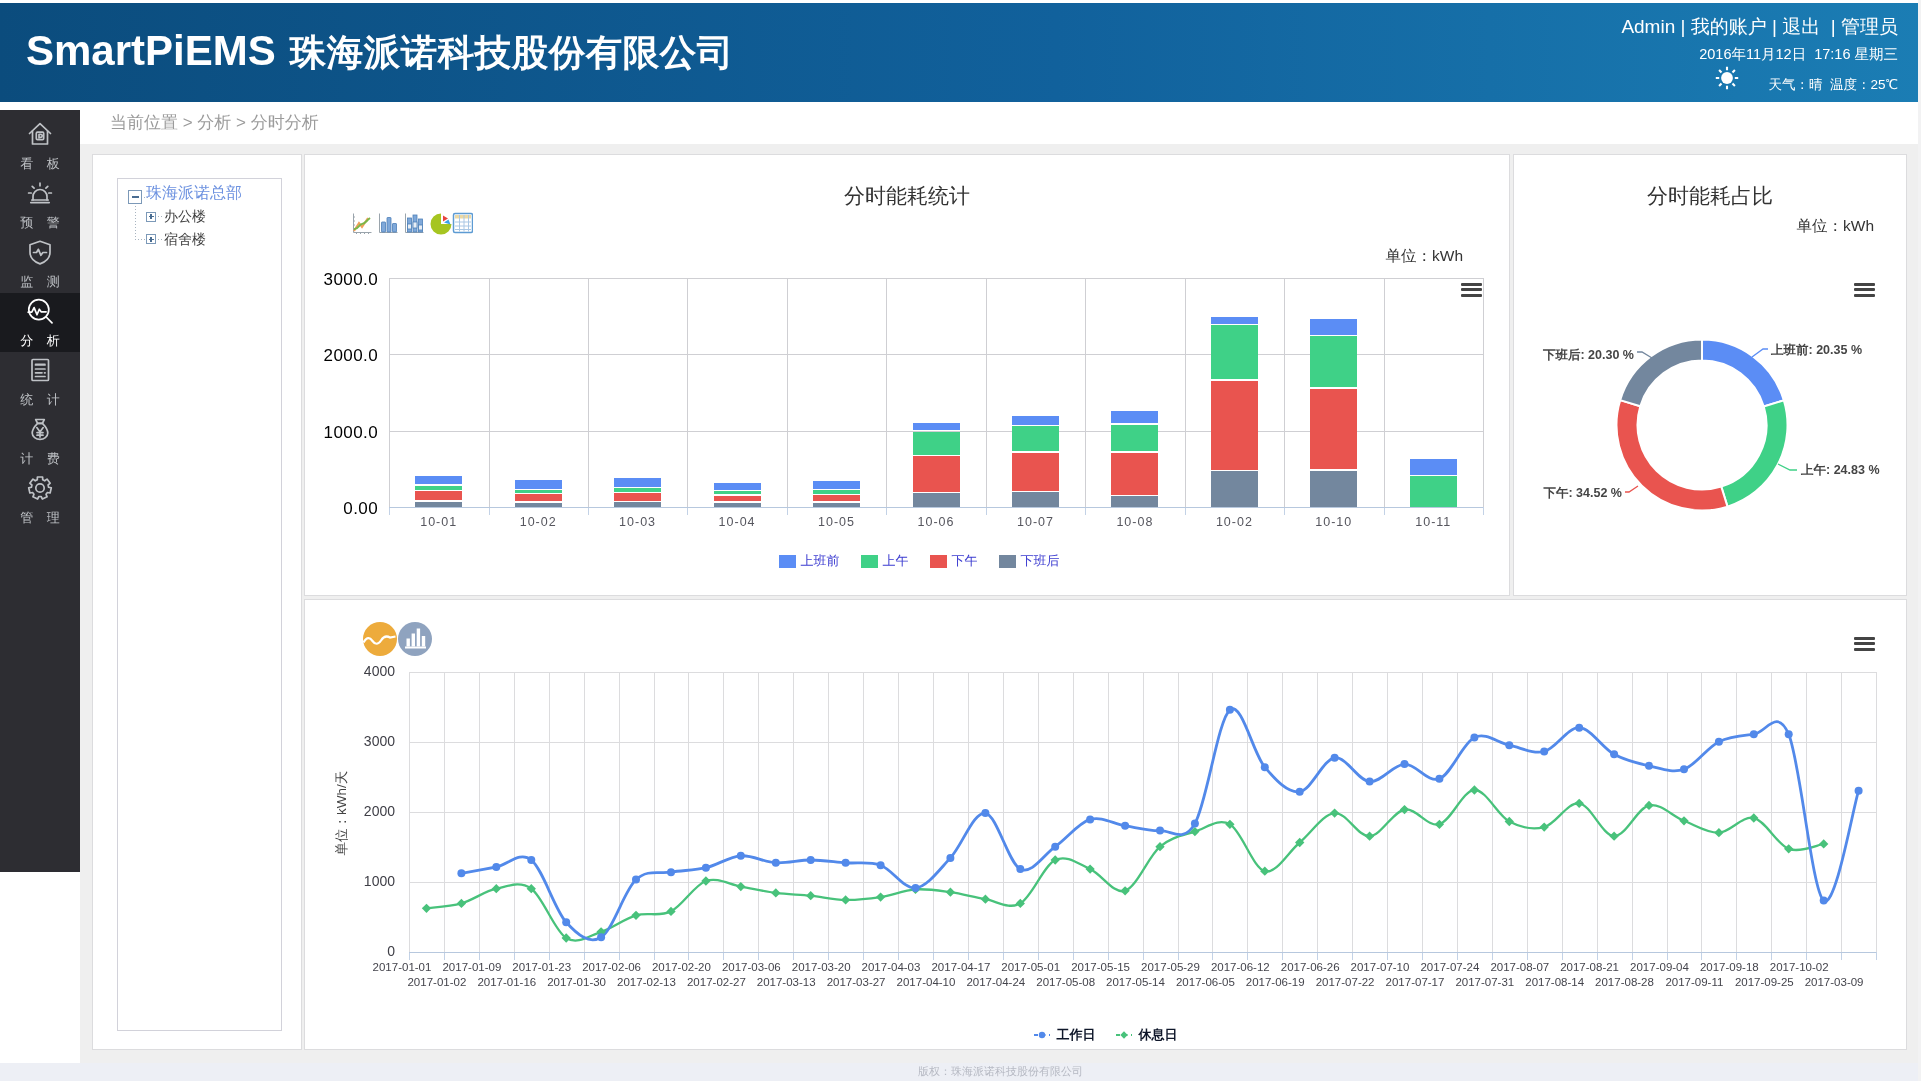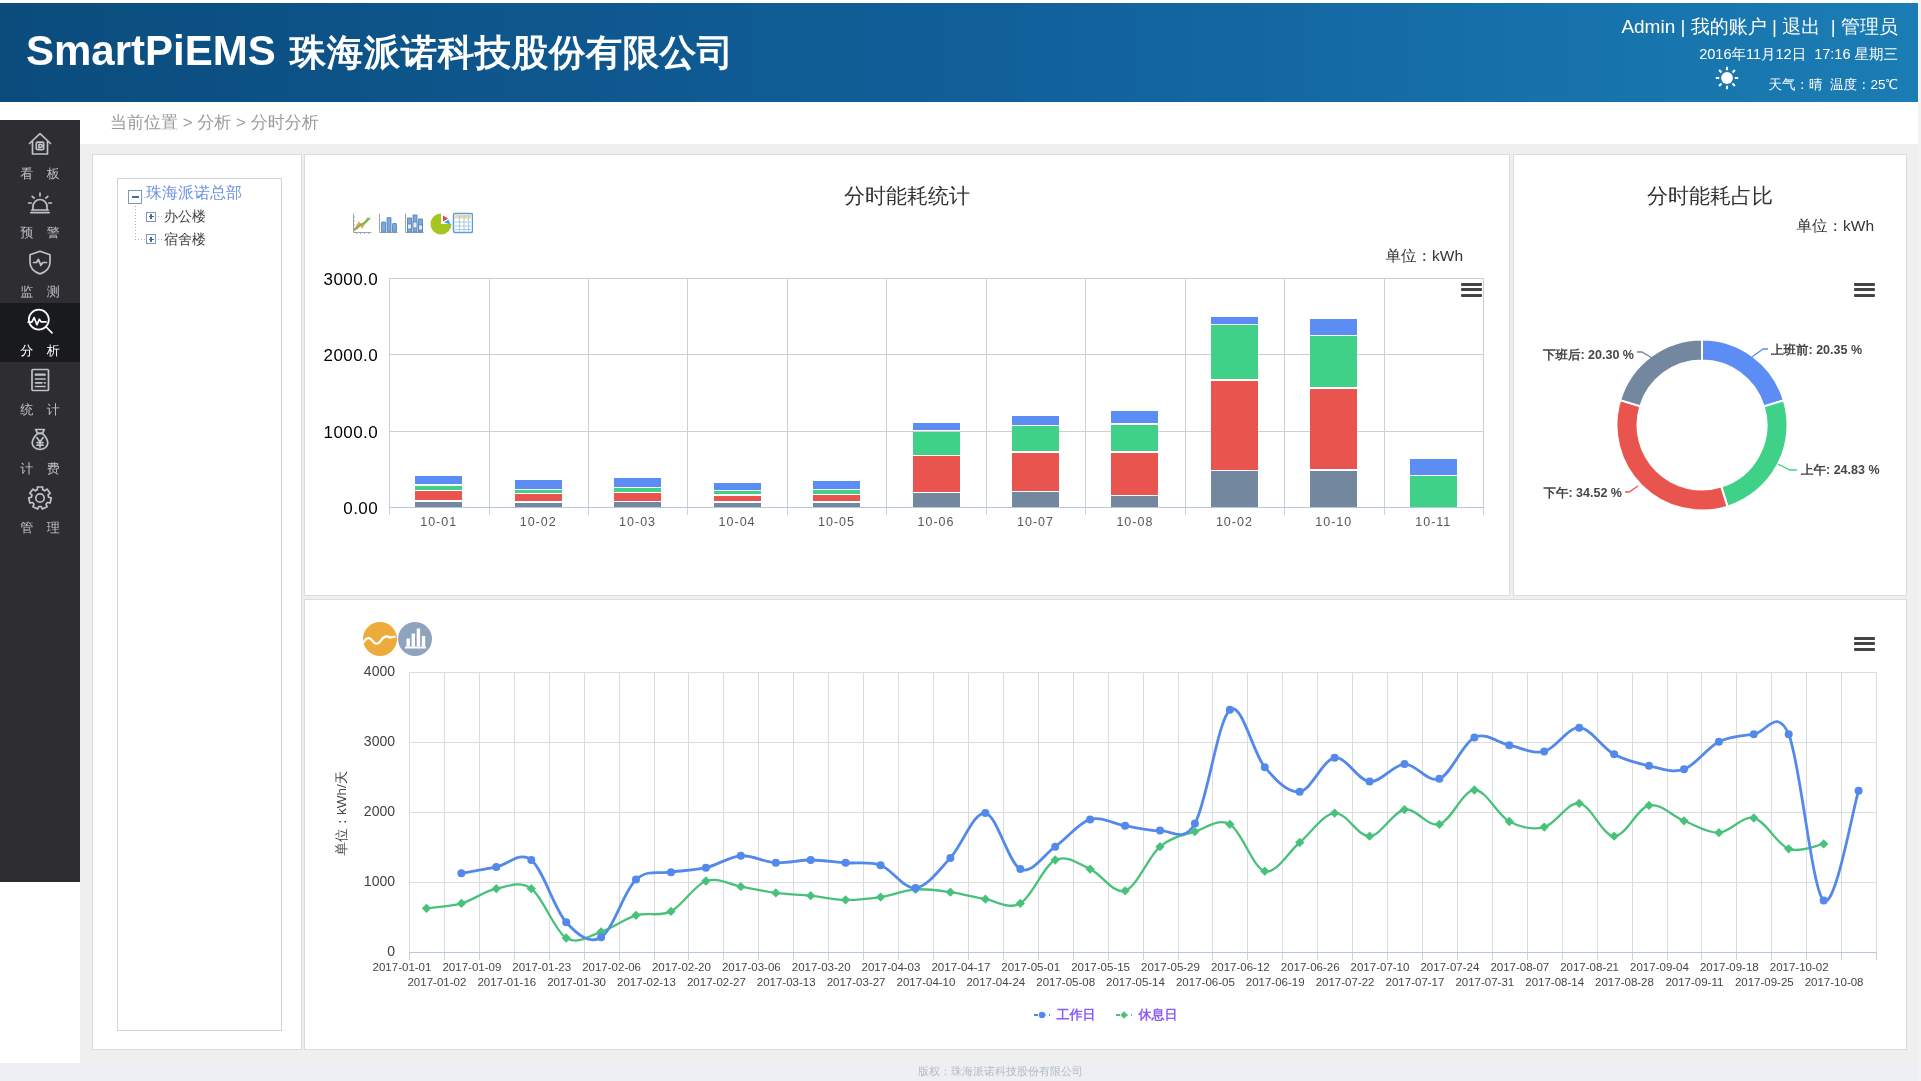--- a/index.html
+++ b/index.html
@@ -11,21 +11,21 @@
 .header { box-shadow:none; }
 .hdrline { position:absolute; left:0; top:3px; width:1921px; height:2px; background:#0a4470; }
 .logo { position:absolute; left:26px; top:27px; color:#fff; white-space:nowrap; }
 .logo b { font-size:42px; letter-spacing:0px; }
 .logo span { font-size:36.5px; font-weight:bold; margin-left:14px; letter-spacing:0.5px; }
 .hright { position:absolute; right:23px; top:0; width:520px; height:102px; color:#fff; }
 .hr1 { position:absolute; right:0; top:17px; font-size:19px; line-height:19px; white-space:nowrap; }
 .hr2 { position:absolute; right:0; top:46px; font-size:14.5px; line-height:16px; white-space:nowrap; }
 .hr3 { position:absolute; right:0; top:77px; font-size:13.5px; line-height:16px; white-space:nowrap; }
 .sunic { position:absolute; right:159px; top:66px; }
-.sidebar { position:absolute; left:0; top:120px; width:80px; height:762px; background:#2d2d32; }
+.sidebar { position:absolute; left:0; top:110px; width:80px; height:762px; background:#2d2d32; }
 .mitem { position:absolute; left:0; width:80px; height:59px; color:#bfc2c6; text-align:center; }
 .mitem svg { margin-top:3px; }
 .mitem.active { background:#191a1e; color:#fff; }
 .mlab { font-size:13px; margin-top:2px; letter-spacing:5px; padding-left:5px; }
 .crumb { position:absolute; left:80px; top:102px; width:1841px; height:42px; background:#fff;
   font-size:17px; color:#9b9b9b; line-height:42px; padding-left:30px; }
 .content { position:absolute; left:80px; top:144px; width:1841px; height:919px; background:#efefef; }
 .panel { position:absolute; background:#fff; border:1px solid #dcdcde; }
 .ptitle { position:absolute; width:100%; text-align:center; font-size:21px; color:#333; }
 .unit { position:absolute; font-size:15.5px; color:#333; }
@@ -41,21 +41,21 @@
 .seg { position:absolute; }
 .blegend { position:absolute; left:12px; top:397px; width:100%; display:flex; justify-content:center; gap:21px; }
 .blegend .it { display:flex; align-items:center; font-size:13px; color:#3a3ad0; }
 .blegend .sq { width:17px; height:13px; margin-right:5px; }
 .dlab { font:bold 12.5px "Liberation Sans",sans-serif; fill:#454545; }
 .ylab2 { position:absolute; width:60px; text-align:right; font-size:14px; color:#3e3e46; }
 .xlab2 { position:absolute; width:90px; text-align:center; font-size:11.5px; color:#44444c; }
 .yname { position:absolute; font-size:13.5px; color:#444; transform:rotate(-90deg); white-space:nowrap; }
 .lsvg { position:absolute; left:0; top:0; }
 .llegend { position:absolute; left:0; top:406px; width:100%; display:flex; justify-content:center; gap:20px; }
-.llegend .it { display:flex; align-items:center; font-size:13px; font-weight:bold; color:#8b5cf6; }
+.llegend .it { display:flex; align-items:center; font-size:13px; font-weight:bold; color:#0f172a;margin-top:20px; }
 .llegend svg { margin-right:7px; }
 .tree1 { position:absolute; font-size:16px; color:#6d92e0; }
 .tree2 { position:absolute; font-size:14px; color:#3f3f3f; }
 .exp { position:absolute; background:#fff; box-sizing:border-box; }
 .footer { position:absolute; left:0; top:1063px; width:1921px; height:18px; background:#edeff5;
   font-size:11px; color:#b6b9c3; text-align:center; line-height:17px; padding-left:80px; }
 .dot-v { position:absolute; width:1px; background-image:linear-gradient(#a8b4c0 1px, transparent 1px); background-size:1px 3px; }
 .dot-h { position:absolute; height:1px; background-image:linear-gradient(90deg,#a8b4c0 1px, transparent 1px); background-size:3px 1px; }
 </style></head>
 <body>
@@ -264,20 +264,26 @@
 <div class="seg" style="left:905.9px;top:170.0px;width:47px;height:54px;background:#3fd187"></div>
 <div class="seg" style="left:905.9px;top:161.5px;width:47px;height:7px;background:#5b8df5"></div>
 <div class="xlab" style="left:988.8px;top:360px">10-10</div>
 <div class="seg" style="left:1005.3px;top:315.5px;width:47px;height:36.5px;background:#73879e"></div>
 <div class="seg" style="left:1005.3px;top:233.5px;width:47px;height:80.5px;background:#e9544f"></div>
 <div class="seg" style="left:1005.3px;top:181.0px;width:47px;height:51px;background:#3fd187"></div>
 <div class="seg" style="left:1005.3px;top:164.0px;width:47px;height:15.5px;background:#5b8df5"></div>
 <div class="xlab" style="left:1088.3px;top:360px">10-11</div>
 <div class="seg" style="left:1104.8px;top:321.0px;width:47px;height:31px;background:#3fd187"></div>
 <div class="seg" style="left:1104.8px;top:304.0px;width:47px;height:15.5px;background:#5b8df5"></div>
+  <div class="blegend">
+    <div class="it"><div class="sq" style="background:#5b8df5"></div>上班前</div>
+    <div class="it"><div class="sq" style="background:#3fd187"></div>上午</div>
+    <div class="it"><div class="sq" style="background:#e9544f"></div>下午</div>
+    <div class="it"><div class="sq" style="background:#73879e"></div>下班后</div>
+  </div>
 </div>
 <div class="panel" style="left:1513px;top:154px;width:394px;height:442px">
   <div class="ptitle" style="top:27px">分时能耗占比</div>
   <div class="unit" style="right:32px;top:61px">单位：kWh</div>
   <div class="burger" style="right:31px;top:128px">
       <div></div>
       <div></div>
       <div></div>
     </div>
   <svg class="abs" style="left:0;top:0" width="394" height="442" viewBox="0 0 394 442">
@@ -444,21 +450,21 @@
 <div class="xlab2" style="left:1134.8px;top:376px">2017-07-31</div>
 <div class="xlab2" style="left:1169.8px;top:361px">2017-08-07</div>
 <div class="xlab2" style="left:1204.7px;top:376px">2017-08-14</div>
 <div class="xlab2" style="left:1239.6px;top:361px">2017-08-21</div>
 <div class="xlab2" style="left:1274.5px;top:376px">2017-08-28</div>
 <div class="xlab2" style="left:1309.5px;top:361px">2017-09-04</div>
 <div class="xlab2" style="left:1344.4px;top:376px">2017-09-11</div>
 <div class="xlab2" style="left:1379.3px;top:361px">2017-09-18</div>
 <div class="xlab2" style="left:1414.3px;top:376px">2017-09-25</div>
 <div class="xlab2" style="left:1449.2px;top:361px">2017-10-02</div>
-<div class="xlab2" style="left:1484.1px;top:376px">2017-10-08</div>
+<div class="xlab2" style="left:1484.1px;top:376px">2017-03-09</div>
 <svg class="lsvg" width="1603" height="451" viewBox="0 0 1603 451">
 <path d="M121.5,308.3C127.3,307.5,144.8,306.7,156.4,303.4C168.0,300.1,179.7,291.1,191.3,288.7C203.0,286.2,214.6,280.5,226.3,288.7C237.9,296.9,249.5,330.9,261.2,338.0C272.8,345.2,284.5,335.5,296.1,331.8C307.8,328.0,319.4,318.7,331.0,315.3C342.7,311.9,354.3,317.2,366.0,311.4C377.6,305.7,389.3,285.1,400.9,281.0C412.6,276.9,424.2,284.6,435.8,286.6C447.5,288.6,459.1,291.4,470.8,292.9C482.4,294.4,494.1,294.5,505.7,295.7C517.3,296.9,529.0,299.7,540.6,299.9C552.3,300.1,563.9,298.8,575.6,297.1C587.2,295.3,598.8,290.2,610.5,289.4C622.1,288.6,633.8,290.6,645.4,292.2C657.1,293.8,668.7,297.3,680.4,299.2C692.0,301.1,703.6,309.9,715.3,303.4C726.9,296.9,738.6,265.7,750.2,260.0C761.9,254.3,773.5,264.0,785.1,269.1C796.8,274.2,808.4,294.5,820.1,290.8C831.7,287.1,843.4,256.6,855.0,246.7C866.6,236.8,878.3,235.4,889.9,231.6C901.6,227.9,913.2,217.7,924.9,224.3C936.5,230.9,948.1,268.2,959.8,271.2C971.4,274.2,983.1,252.2,994.7,242.5C1006.4,232.8,1018.0,214.1,1029.6,213.1C1041.3,212.0,1052.9,236.8,1064.6,236.2C1076.2,235.6,1087.9,211.6,1099.5,209.6C1111.2,207.6,1122.8,227.6,1134.4,224.3C1146.1,221.0,1157.7,190.5,1169.4,190.0C1181.0,189.5,1192.7,215.3,1204.3,221.5C1215.9,227.7,1227.6,230.1,1239.2,227.1C1250.9,224.1,1262.5,201.8,1274.2,203.3C1285.8,204.8,1297.4,235.8,1309.1,236.2C1320.7,236.5,1332.4,208.0,1344.0,205.4C1355.7,202.8,1367.3,216.2,1379.0,220.8C1390.6,225.3,1402.2,233.2,1413.9,232.7C1425.5,232.2,1437.2,215.3,1448.8,218.0C1460.5,220.7,1472.1,244.5,1483.7,248.8C1495.4,253.1,1512.8,244.7,1518.7,243.9" fill="none" stroke="#48c27b" stroke-width="2.3"></path>
 <path d="M156.4,273.3C162.2,272.2,179.7,269.2,191.3,267.0C203.0,264.8,214.6,250.8,226.3,260.0C237.9,269.2,249.5,309.4,261.2,322.3C272.8,335.2,284.5,344.5,296.1,337.3C307.8,330.2,319.4,290.4,331.0,279.6C342.7,268.8,354.3,274.2,366.0,272.2C377.6,270.3,389.3,270.4,400.9,267.7C412.6,265.0,424.2,256.6,435.8,255.8C447.5,255.0,459.1,262.1,470.8,262.8C482.4,263.5,494.1,260.0,505.7,260.0C517.3,260.0,529.0,261.9,540.6,262.8C552.3,263.7,563.9,261.1,575.6,265.2C587.2,269.4,598.8,289.2,610.5,288.0C622.1,286.8,633.8,270.4,645.4,257.9C657.1,245.4,668.7,211.2,680.4,213.1C692.0,215.0,703.6,263.5,715.3,269.1C726.9,274.7,738.6,255.0,750.2,246.7C761.9,238.4,773.5,222.9,785.1,219.4C796.8,215.9,808.4,223.8,820.1,225.7C831.7,227.6,843.4,230.9,855.0,230.6C866.6,230.2,878.3,243.7,889.9,223.6C901.6,203.5,913.2,119.2,924.9,109.8C936.5,100.5,948.1,153.6,959.8,167.2C971.4,180.9,983.1,193.3,994.7,191.7C1006.4,190.2,1018.0,159.5,1029.6,157.8C1041.3,156.1,1052.9,180.5,1064.6,181.6C1076.2,182.6,1087.9,164.6,1099.5,164.1C1111.2,163.6,1122.8,183.2,1134.4,178.8C1146.1,174.4,1157.7,143.1,1169.4,137.5C1181.0,131.9,1192.7,142.9,1204.3,145.2C1215.9,147.5,1227.6,154.4,1239.2,151.5C1250.9,148.6,1262.5,127.2,1274.2,127.7C1285.8,128.2,1297.4,147.9,1309.1,154.3C1320.7,160.7,1332.4,163.3,1344.0,165.8C1355.7,168.4,1367.3,173.4,1379.0,169.3C1390.6,165.3,1402.2,147.5,1413.9,141.7C1425.5,135.9,1437.2,135.6,1448.8,134.3C1460.5,133.1,1472.1,106.6,1483.7,134.3C1495.4,162.1,1507.0,291.2,1518.7,300.6C1530.3,310.0,1547.8,209.0,1553.6,190.7" fill="none" stroke="#5289ea" stroke-width="2.8"></path>
 <rect x="-3.3" y="-3.3" width="6.6" height="6.6" fill="#48c27b" transform="translate(121.5,308.3) rotate(45)"></rect>
 <rect x="-3.3" y="-3.3" width="6.6" height="6.6" fill="#48c27b" transform="translate(156.4,303.4) rotate(45)"></rect>
 <rect x="-3.3" y="-3.3" width="6.6" height="6.6" fill="#48c27b" transform="translate(191.3,288.7) rotate(45)"></rect>
 <rect x="-3.3" y="-3.3" width="6.6" height="6.6" fill="#48c27b" transform="translate(226.3,288.7) rotate(45)"></rect>
 <rect x="-3.3" y="-3.3" width="6.6" height="6.6" fill="#48c27b" transform="translate(261.2,338.0) rotate(45)"></rect>
 <rect x="-3.3" y="-3.3" width="6.6" height="6.6" fill="#48c27b" transform="translate(296.1,331.8) rotate(45)"></rect>
 <rect x="-3.3" y="-3.3" width="6.6" height="6.6" fill="#48c27b" transform="translate(331.0,315.3) rotate(45)"></rect>

